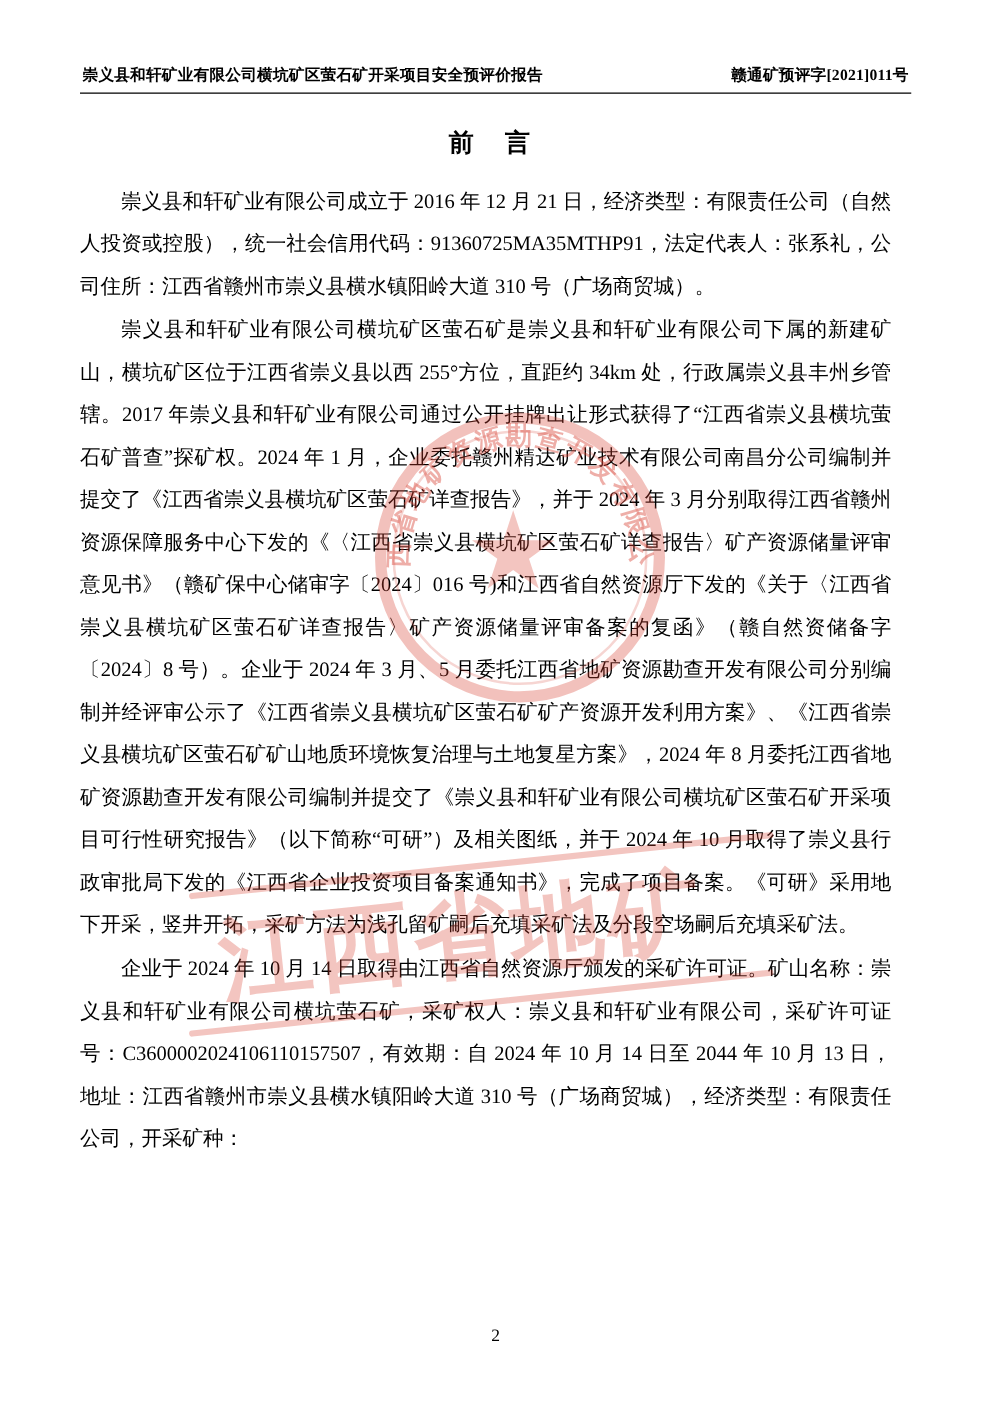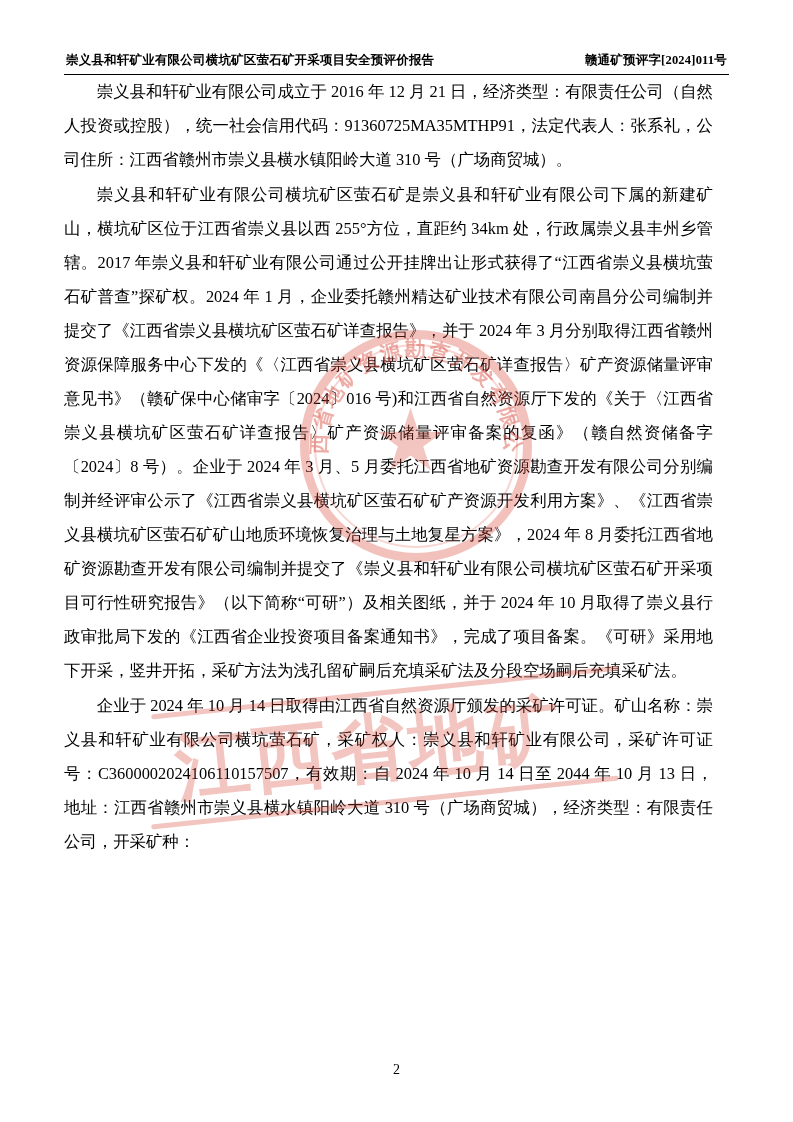--- a/index.html
+++ b/index.html
@@ -129,23 +129,24 @@
     border-radius: 3px;
   }
 </style>
 </head>
 <body>
 
 <div class="page">
 
   <div class="header">
     <div class="left">崇义县和轩矿业有限公司横坑矿区萤石矿开采项目安全预评价报告</div>
-    <div class="right">赣通矿预评字[2024]011号</div>
+    <div class="right">赣通矿预评字[2021]011号</div>
   </div>
 
+  <div class="doc-title">前 言</div>
 
   <div class="body-text">
     <p>崇义县和轩矿业有限公司成立于 2016 年 12 月 21 日，经济类型：有限责任公司（自然人投资或控股），统一社会信用代码：91360725MA35MTHP91，法定代表人：张系礼，公司住所：江西省赣州市崇义县横水镇阳岭大道 310 号（广场商贸城）。</p>
     <p>崇义县和轩矿业有限公司横坑矿区萤石矿是崇义县和轩矿业有限公司下属的新建矿山，横坑矿区位于江西省崇义县以西 255°方位，直距约 34km 处，行政属崇义县丰州乡管辖。2017 年崇义县和轩矿业有限公司通过公开挂牌出让形式获得了“江西省崇义县横坑萤石矿普查”探矿权。2024 年 1 月，企业委托赣州精达矿业技术有限公司南昌分公司编制并提交了《江西省崇义县横坑矿区萤石矿详查报告》，并于 2024 年 3 月分别取得江西省赣州资源保障服务中心下发的《〈江西省崇义县横坑矿区萤石矿详查报告〉矿产资源储量评审意见书》（赣矿保中心储审字〔2024〕016 号)和江西省自然资源厅下发的《关于〈江西省崇义县横坑矿区萤石矿详查报告〉矿产资源储量评审备案的复函》（赣自然资储备字〔2024〕8 号）。企业于 2024 年 3 月、5 月委托江西省地矿资源勘查开发有限公司分别编制并经评审公示了《江西省崇义县横坑矿区萤石矿矿产资源开发利用方案》、《江西省崇义县横坑矿区萤石矿矿山地质环境恢复治理与土地复星方案》，2024 年 8 月委托江西省地矿资源勘查开发有限公司编制并提交了《崇义县和轩矿业有限公司横坑矿区萤石矿开采项目可行性研究报告》（以下简称“可研”）及相关图纸，并于 2024 年 10 月取得了崇义县行政审批局下发的《江西省企业投资项目备案通知书》，完成了项目备案。《可研》采用地下开采，竖井开拓，采矿方法为浅孔留矿嗣后充填采矿法及分段空场嗣后充填采矿法。</p>
     <p>企业于 2024 年 10 月 14 日取得由江西省自然资源厅颁发的采矿许可证。矿山名称：崇义县和轩矿业有限公司横坑萤石矿，采矿权人：崇义县和轩矿业有限公司，采矿许可证号：C3600002024106110157507，有效期：自 2024 年 10 月 14 日至 2044 年 10 月 13 日，地址：江西省赣州市崇义县横水镇阳岭大道 310 号（广场商贸城），经济类型：有限责任公司，开采矿种：</p>
   </div>
 
   <div class="page-number">2</div>
 
 </div>

